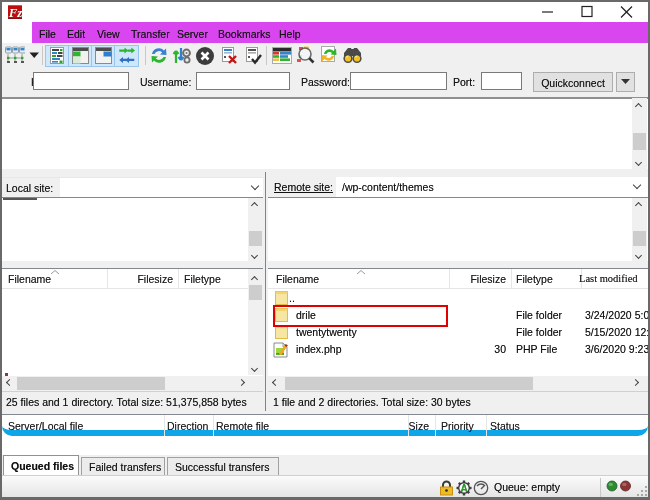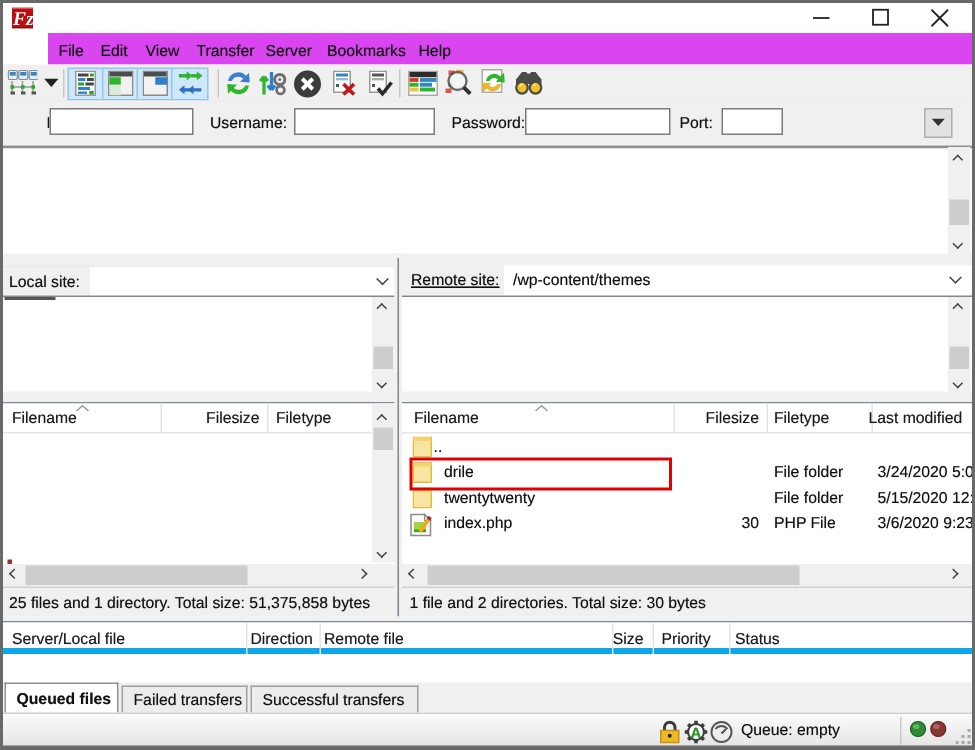--- a/index.html
+++ b/index.html
@@ -200,20 +200,21 @@
 
 <div class="abs gray" style="left:0;top:67px;width:650px;height:30px;">
   <span style="position:absolute;left:5px;top:9px;margin-left:26px;">Host:</span>
   <span class="ibox" style="left:33px;top:5px;width:96px;"></span>
   <span style="position:absolute;left:140px;top:9px;">Username:</span>
   <span class="ibox" style="left:196px;top:5px;width:94px;"></span>
   <span style="position:absolute;left:301px;top:9px;">Password:</span>
   <span class="ibox" style="left:350px;top:5px;width:97px;"></span>
   <span style="position:absolute;left:453px;top:9px;">Port:</span>
   <span class="ibox" style="left:481px;top:5px;width:41px;"></span>
+  <span style="position:absolute;left:533px;top:5px;width:80px;height:20px;background:#e1e1e1;border:1px solid #adadad;text-align:center;line-height:20px;">Quickconnect</span>
   <span style="position:absolute;left:616px;top:5px;width:19px;height:20px;background:#e1e1e1;border:1px solid #adadad;"></span>
   <svg style="position:absolute;left:621px;top:12px;" width="10" height="6">
       <path d="M0 0 L9 0 L4.5 5 Z" fill="#333"></path>
     </svg>
 </div>
 
 <div class="abs" style="left:0px;top:97px;width:650px;height:2px;background:#8f8f8f;"></div>
 <div class="abs" style="left:2px;top:99px;width:646px;height:70px;background:#fff;"></div>
 <div class="scroll-v" style="left:632px;top:98px;height:71px;">
   <span class="arrow aup" style="left:4px;top:6px;"></span>
@@ -284,21 +285,21 @@
   <div style="position:absolute;left:0;top:0;width:380px;height:20px;background:#fff;border-bottom:1px solid #e5e5e5;">
     <span class="hdrtxt" style="left:8px;">Filename</span>
     <svg style="position:absolute;left:88px;top:1px;" width="10" height="5">
         <path d="M1 4 L5 0.5 L9 4" stroke="#9a9a9a" fill="none"></path>
       </svg>
     <div class="colsep" style="left:181px;top:0;height:20px;"></div>
     <span class="hdrtxt" style="left:195px;width:43px;text-align:right;">Filesize</span>
     <div class="colsep" style="left:243px;top:0;height:20px;"></div>
     <span class="hdrtxt" style="left:248px;">Filetype</span>
     <div class="colsep" style="left:313px;top:0;height:20px;"></div>
-    <span class="hdrtxt" style="left:311px;">Last modified</span>
+    <span class="hdrtxt" style="left:311px;font-family:Liberation Serif, serif;">Last modified</span>
   </div>
 
   <div id="rows" style="position:absolute;left:0;top:21px;width:380px;height:85px;overflow:hidden;">
     <svg style="position:absolute;left:7px;top:1px;" width="13" height="14">
         <rect x="0.5" y="0.5" width="12" height="13" fill="#f7e6a2" stroke="#e0bb45"></rect>
         <rect x="0.5" y="0.5" width="12" height="2.5" fill="#f2d470"></rect>
       </svg>
     <span style="position:absolute;left:21px;top:2px;">..</span>
     <svg style="position:absolute;left:7px;top:18px;" width="13" height="14">
         <rect x="0.5" y="0.5" width="12" height="13" fill="#f7e6a2" stroke="#e0bb45"></rect>
@@ -338,21 +339,21 @@
 </div>
 <div class="abs gray" style="left:268px;top:391px;width:380px;height:20px;border-top:1px solid #d0d0d0;">
   <span style="position:absolute;left:5px;top:4px;">1 file and 2 directories. Total size: 30 bytes</span>
 </div>
 
 <div class="abs gray" style="left:263px;top:169px;width:5px;height:242px;"></div>
 <div class="abs" style="left:265px;top:172px;width:1px;height:239px;background:#7e838c;"></div>
 
 <div class="abs" style="left:0;top:411px;width:650px;height:4px;background:#f0f0f0;border-bottom:1px solid #828790;"></div>
 <div class="abs" style="left:2px;top:415px;width:646px;height:40px;background:#fff;">
-  <div style="position:absolute;left:0;top:0;width:646px;height:21px;border-bottom:4px solid #0ea5e9;">
+  <div style="position:absolute;left:0;top:0;width:646px;height:21px;border-bottom:6px solid #0ea5e9;border-radius:10px;">
     <span class="hdrtxt" style="left:6px;top:5px;">Server/Local file</span>
     <div class="colsep" style="left:162px;top:0;height:21px;"></div>
     <span class="hdrtxt" style="left:165px;top:5px;">Direction</span>
     <div class="colsep" style="left:211px;top:0;height:21px;"></div>
     <span class="hdrtxt" style="left:214px;top:5px;">Remote file</span>
     <div class="colsep" style="left:406px;top:0;height:21px;"></div>
     <span class="hdrtxt" style="left:385px;top:5px;width:42px;text-align:right;">Size</span>
     <div class="colsep" style="left:433px;top:0;height:21px;"></div>
     <span class="hdrtxt" style="left:439px;top:5px;">Priority</span>
     <div class="colsep" style="left:484px;top:0;height:21px;"></div>

